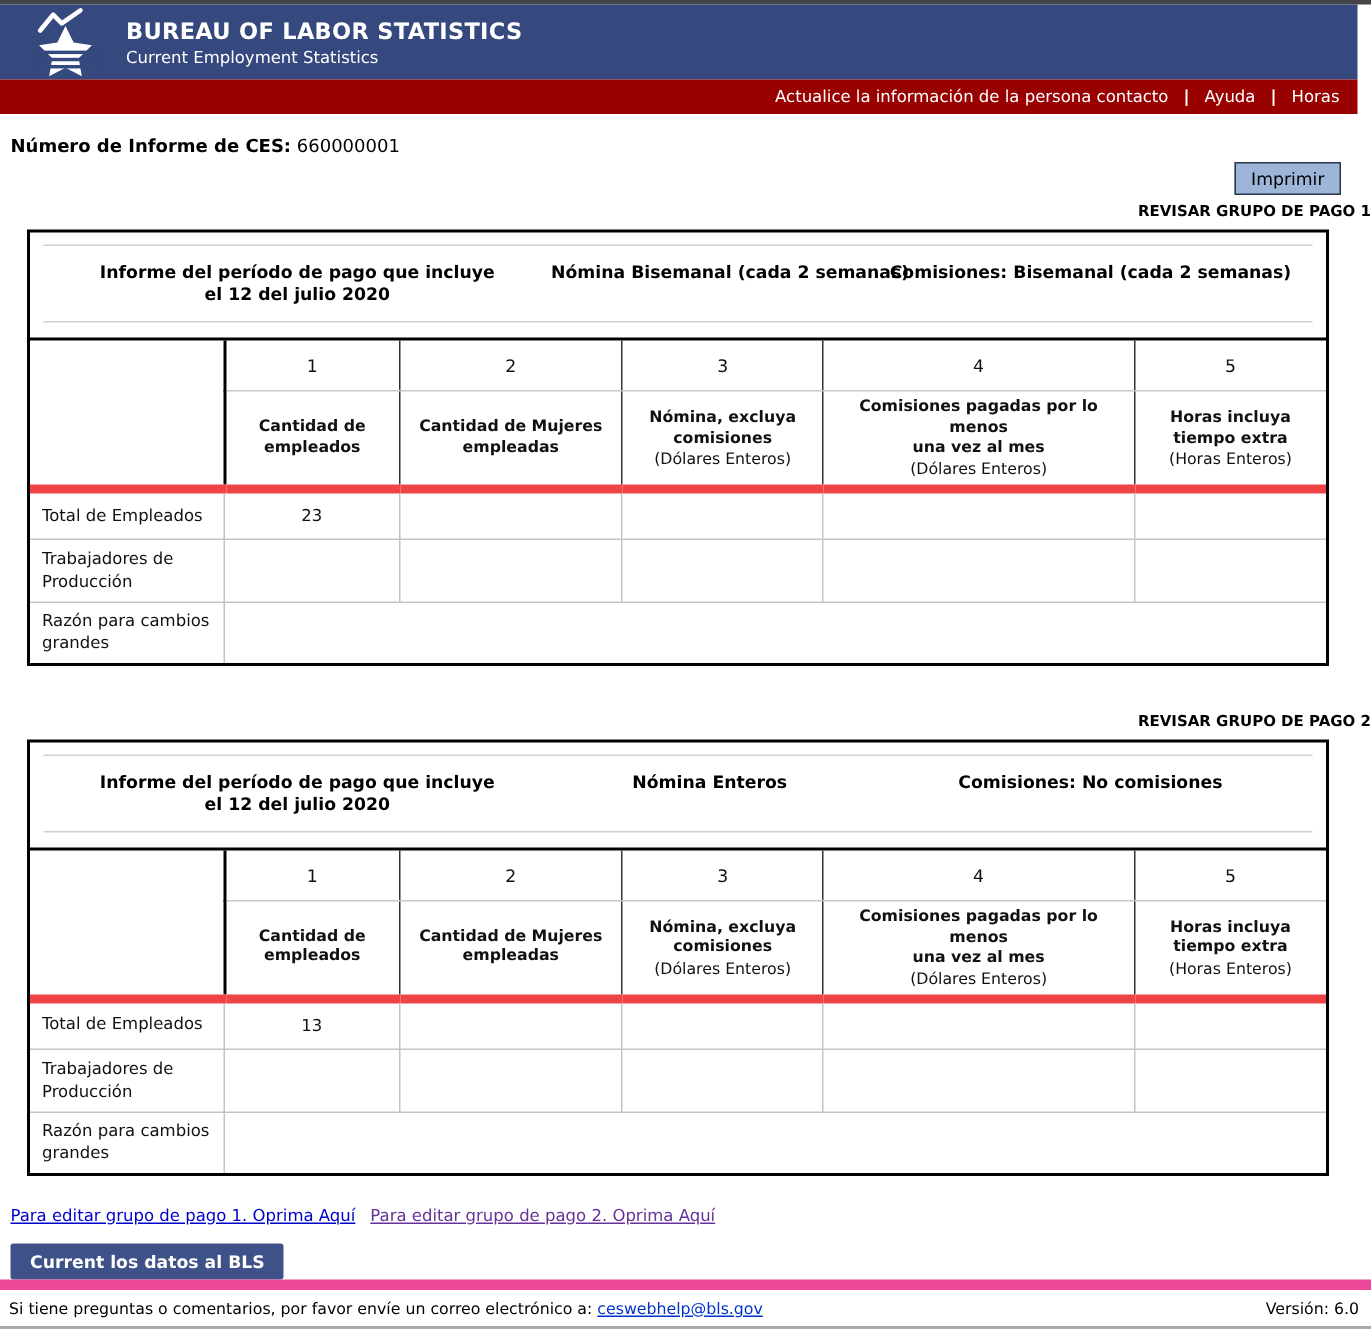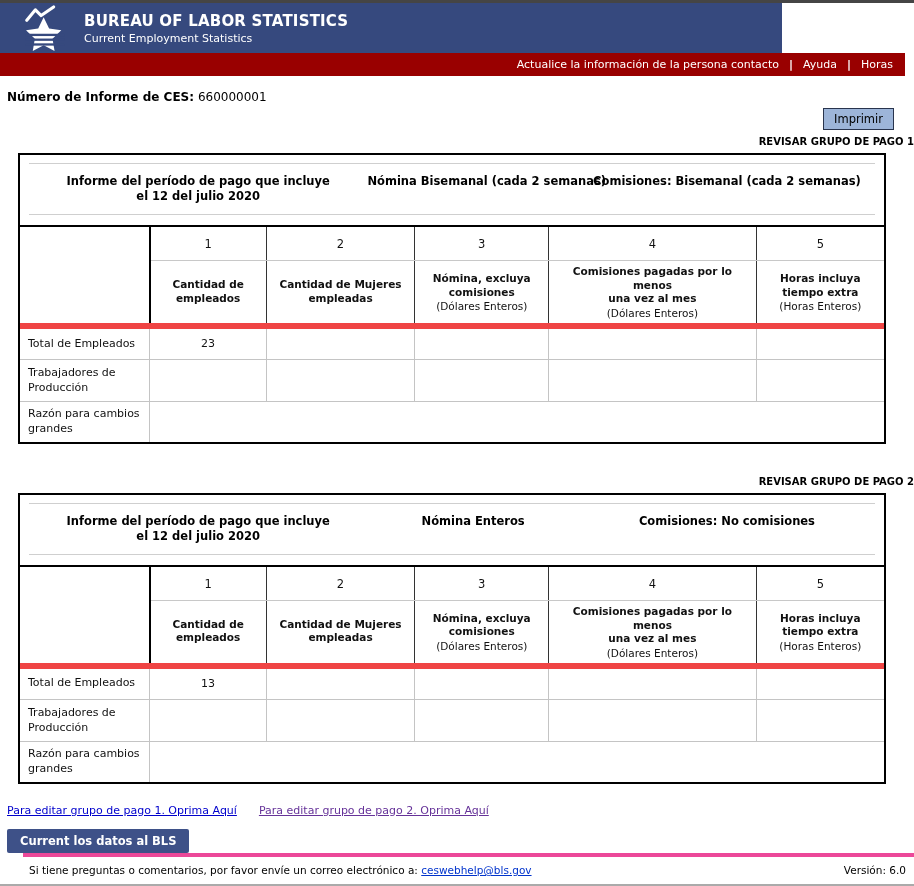--- a/index.html
+++ b/index.html
@@ -3,21 +3,21 @@
 <meta charset="utf-8">
 <style>
   * { box-sizing: border-box; }
   html,body { margin:0; padding:0; background:#fff; }
   body { font-family:"DejaVu Sans","Liberation Sans",sans-serif; }
   .page { width:914px; height:886px; background:#fff; display:flex; flex-direction:column;
           overflow:hidden; border-bottom:2px solid #aaa; }
   .top-strip { height:3px; background:#454545; flex:none; }
 
   
-  .masthead { width:782px; height:50px; background:#36497e; display:flex; align-items:center;
+  .masthead { width:905px; height:50px; background:#36497e; display:flex; align-items:center;
               padding-left:22px; flex:none; }
   .logo-box { width:46px; height:46px; margin-right:16px; flex:none; }
   .mast-text { color:#fff; }
   .mast-title { font-size:15px; font-weight:bold; letter-spacing:.2px; }
   .mast-sub { font-size:11px; margin-top:2px; }
 
   
   .redbar { width:905px; height:23px; background:#990000; display:flex; justify-content:flex-end;
             align-items:center; padding-right:12px; color:#fff; font-size:11px; flex:none; }
   .redbar a { color:#fff; text-decoration:none; cursor:pointer; }
@@ -52,29 +52,29 @@
                 border-bottom:2px solid #000; text-align:center; height:52px; padding:4px 3px; }
   .col-label { font-weight:bold; font-size:10.5px; white-space:pre-line; line-height:1.28; }
   .col-sub { font-size:10.5px; margin-top:1px; font-weight:normal; }
   .data-row td { border:1px solid #c4c4c4; }
   .data-row.first td { border-top:6px solid #ef4444; }
   .row-label { text-align:left; padding:5px 8px; white-space:pre-line; line-height:1.35; }
   .val { text-align:center; }
   .r1 td { height:34px; } .r2 td { height:42px; } .r3 td { height:40px; }
 
   
-  .edit-links { margin:20px 0 0 7px; font-size:11px; display:flex; gap:22px; }
+  .edit-links { margin:20px 0 0 7px; font-size:11px; display:flex; gap:10px; }
   .edit-links a { text-decoration:underline; cursor:pointer; }
   .link1 { color:#0000cc; } .link2 { color:#663399; }
   .submit-btn { margin:12px 0 0 7px; background:#3e5188; color:#fff; border:none; border-radius:2px;
                 font-family:inherit; font-size:11.5px; font-weight:bold; padding:5px 13px;
                 cursor:pointer; align-self:flex-start; }
 
-  footer { margin-top:auto; border-top:4px solid #ec4899; display:flex; justify-content:space-between;
-           align-items:flex-start; padding:7px 8px 8px 6px; font-size:10.5px; color:#000;margin-left:23px; }
+  footer { margin-top:auto; border-top:7px solid #ec4899; display:flex; justify-content:space-between;
+           align-items:flex-start; padding:7px 8px 8px 6px; font-size:10.5px; color:#000; }
   .footer-left a { color:#0033cc; text-decoration:underline; cursor:pointer; }
 </style>
 </head>
 <body>
 
 <div class="page">
   <div class="top-strip"></div>
 
   <header class="masthead">
     <div class="logo-box">

